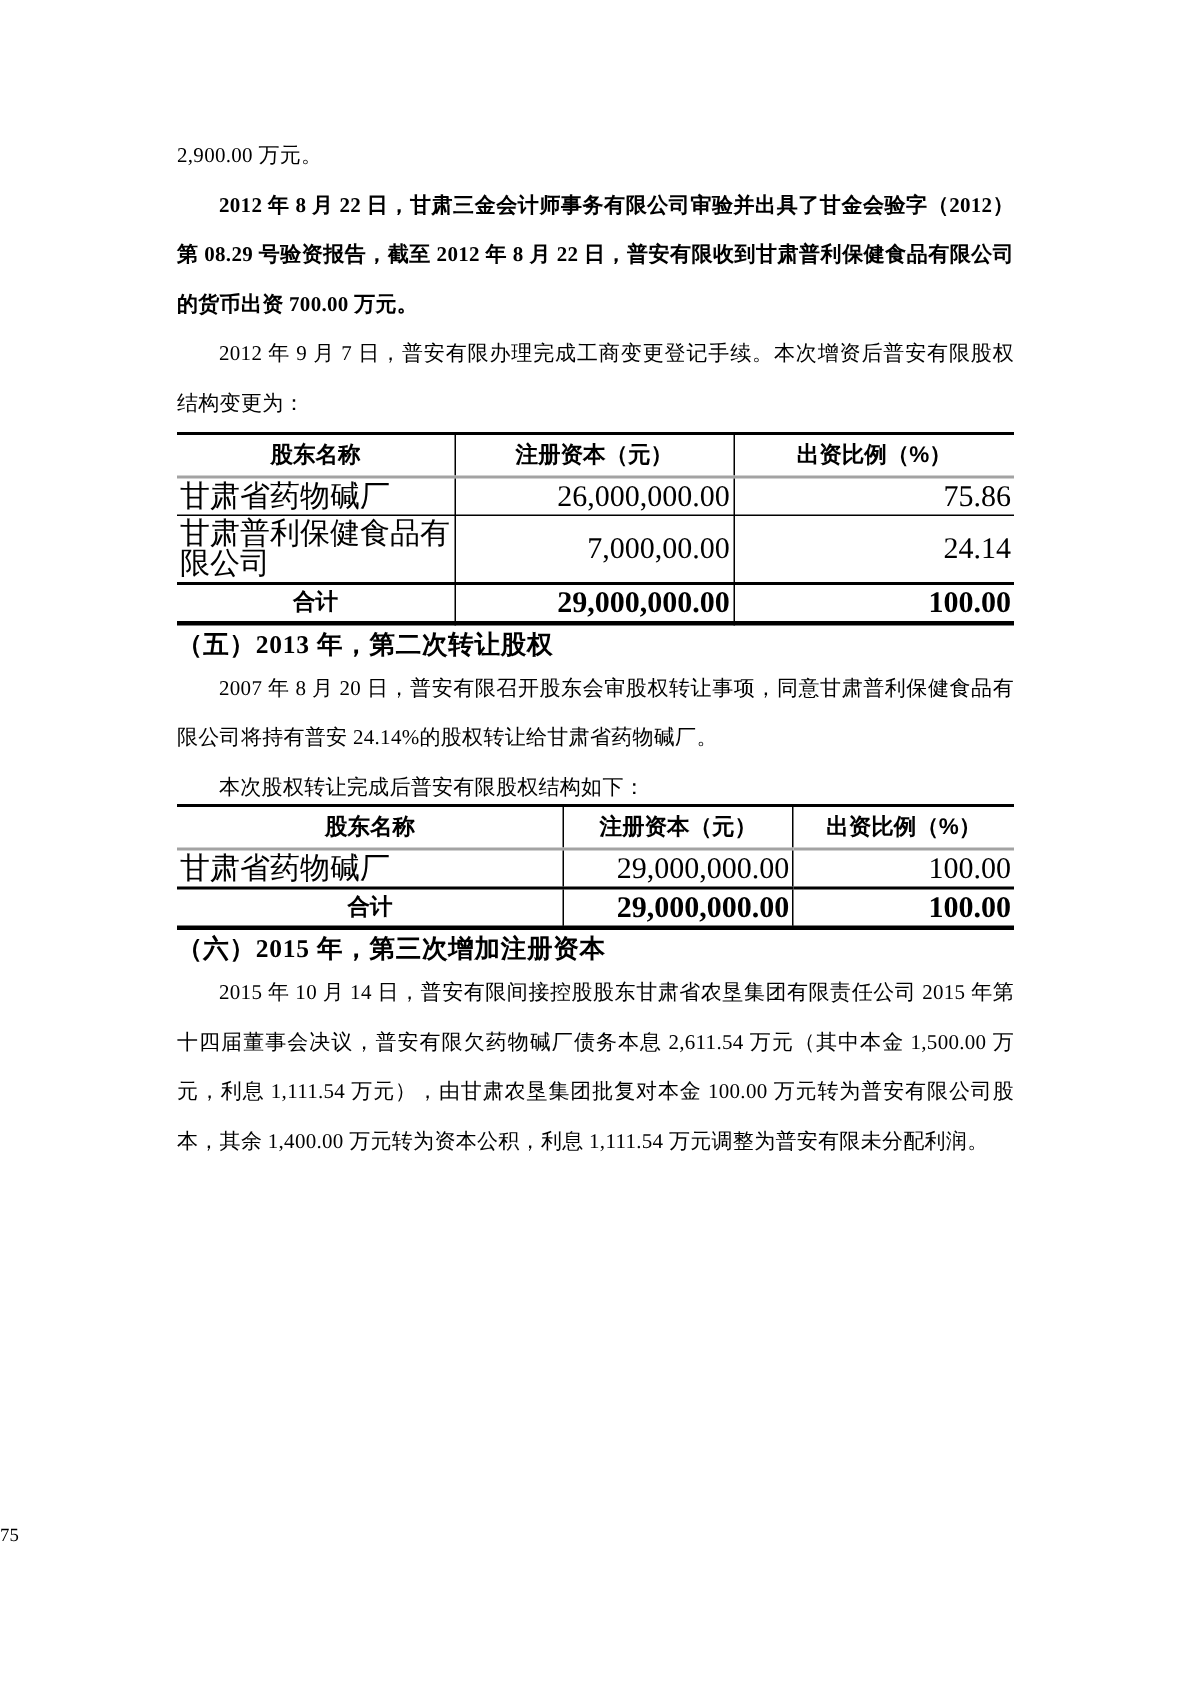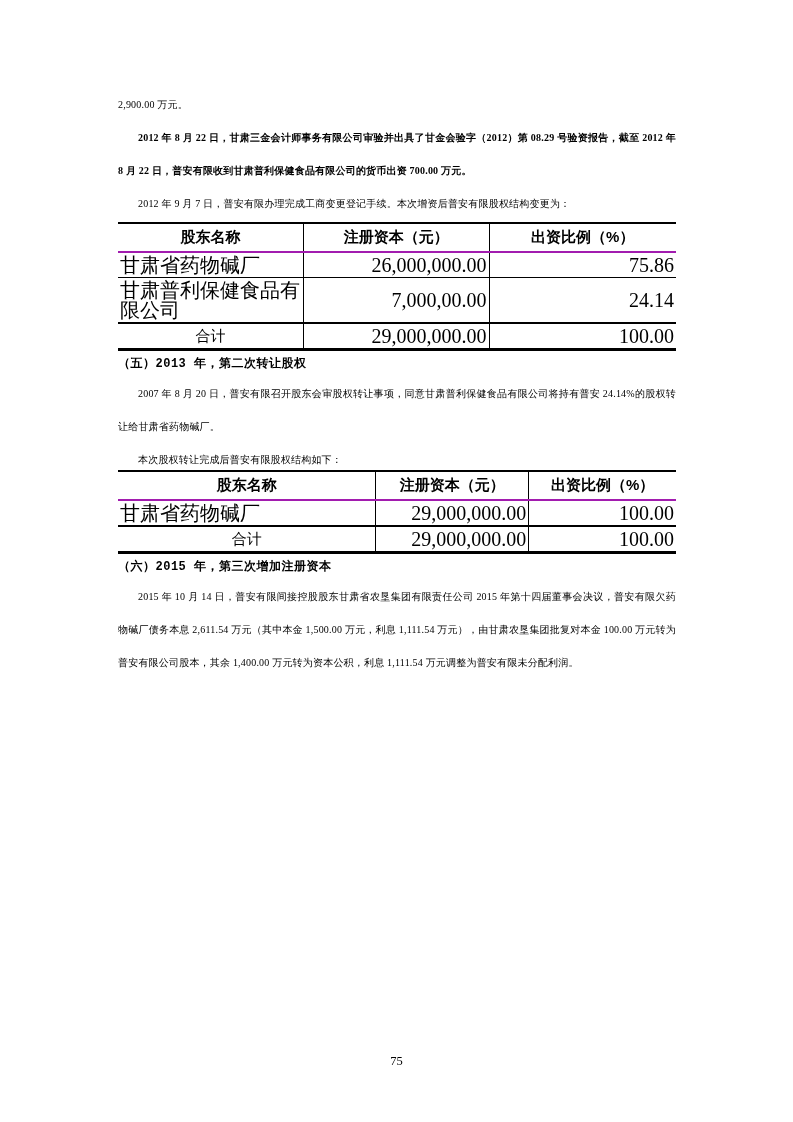--- a/index.html
+++ b/index.html
@@ -15,36 +15,36 @@
   }
   .content {
     position: absolute;
     left: 118px;
     top: 0;
     width: 558px;
     padding-top: 88px;
   }
   p.body {
     margin: 0;
-    font-size: 10px;
+    font-size: 14px;
     line-height: 33px;
     text-align: justify;
     letter-spacing: 0.2px;
   }
   p.indent { text-indent: 2em; }
   .mt-audit { margin-top: 18px; font-weight: bold; }
   .mt-reg   { margin-top: 3px; }
   .mt-p1    { margin-top: 22px; }
   .mt-p2    { margin-top: 7px; }
   .mt-intro { margin-top: 3px; }
   h2.sec {
     margin: 0;
-    font-family: Liberation Mono, monospace;
+    font-family: Liberation Serif, serif;
     font-weight: bold;
-    font-size: 12px;
+    font-size: 17px;
     line-height: 26px;
     letter-spacing: 0.5px;
   }
   .h5 { margin-top: 18px; }
   .h6 { margin-top: 20px; }
   .s6p { margin-top: 19px; }
   table.tbl {
     width: 100%;
     border-collapse: collapse;
     border-top: 2px solid #000;
@@ -52,54 +52,52 @@
     table-layout: fixed;
   }
   .tbl1 { margin-top: 2px; }
   .tbl2 { margin-top: -6px; }
   table.tbl th {
     font-family: "Liberation Sans", "DejaVu Sans", sans-serif;
     font-weight: bold;
     font-size: 15px;
     text-align: center;
     padding: 4px 0;
-    border-bottom: 2px solid #a21caf;
+    border-bottom: 2px solid #a3a3a3;
   }
   table.tbl td {
     font-size: 20px;
     padding: 2px 2px;
     line-height: 20px;
   }
   table.tbl th:nth-child(1), table.tbl td:nth-child(1),
   table.tbl th:nth-child(2), table.tbl td:nth-child(2) {
     border-right: 1px solid #000;
   }
   table.tbl tbody td { border-bottom: 1px solid #000; }
   td.name { text-align: left; padding-left: 3px; }
   td.num  { text-align: right; padding-right: 2px; }
   tr.total td {
     border-top: 2px solid #000;
     border-bottom: none !important;
-    font-weight: normal;
+    font-weight: bold;
     margin-top: 19px;
   }
   tr.total td.tlabel {
     text-align: center;
     font-family: "Liberation Sans", "DejaVu Sans", sans-serif;
     font-size: 15px;
   }
   .pagenum {
     position: absolute;
     top: 1016px;
     left: 0;
     width: 100%;
-    text-align: center;
     font-size: 12.5px;
     font-family: "Liberation Serif", "DejaVu Serif", serif;
-    margin-top: 38px;
   }
 </style>
 </head>
 <body>
 
 <div class="page">
   <div class="content">
 
     <p class="body">2,900.00 万元。</p>
 

